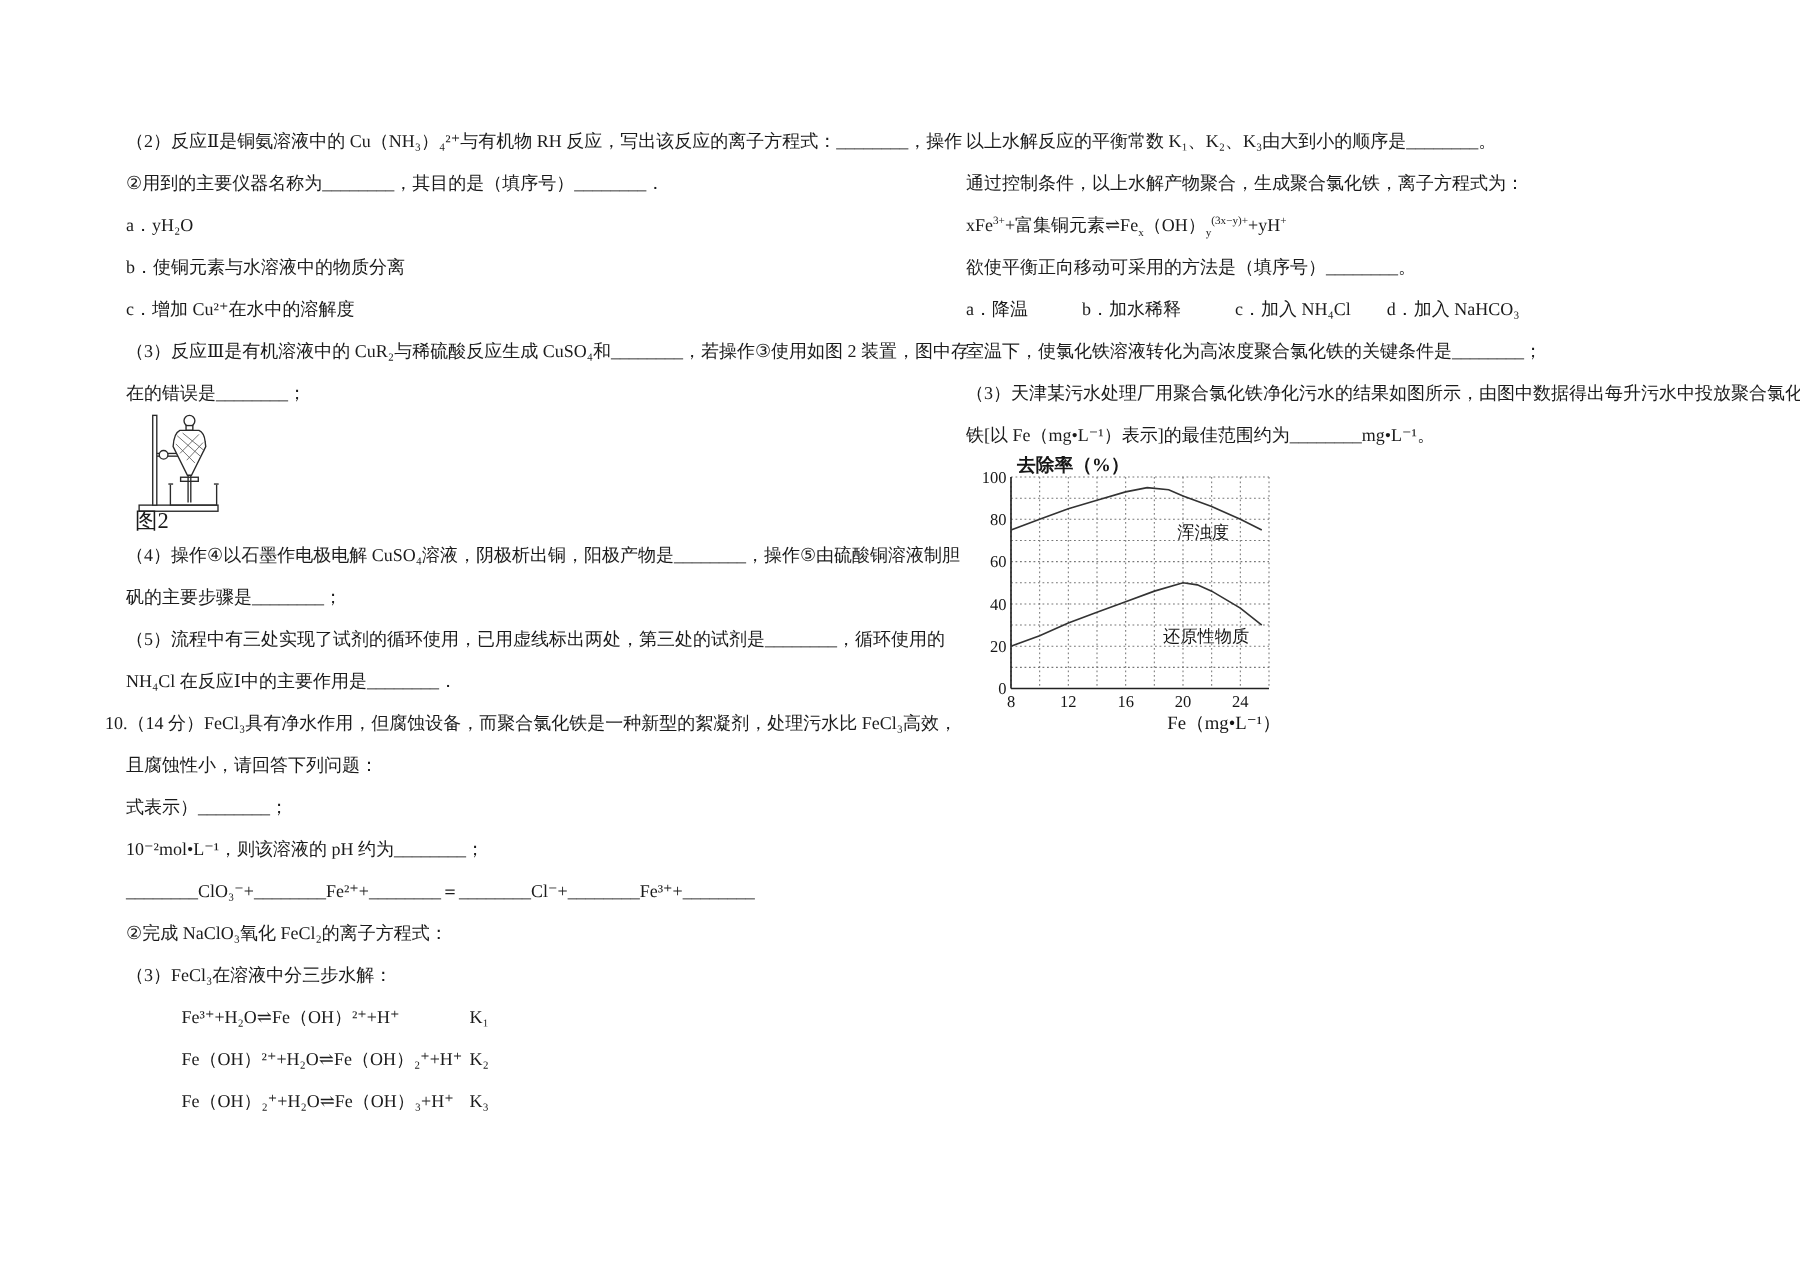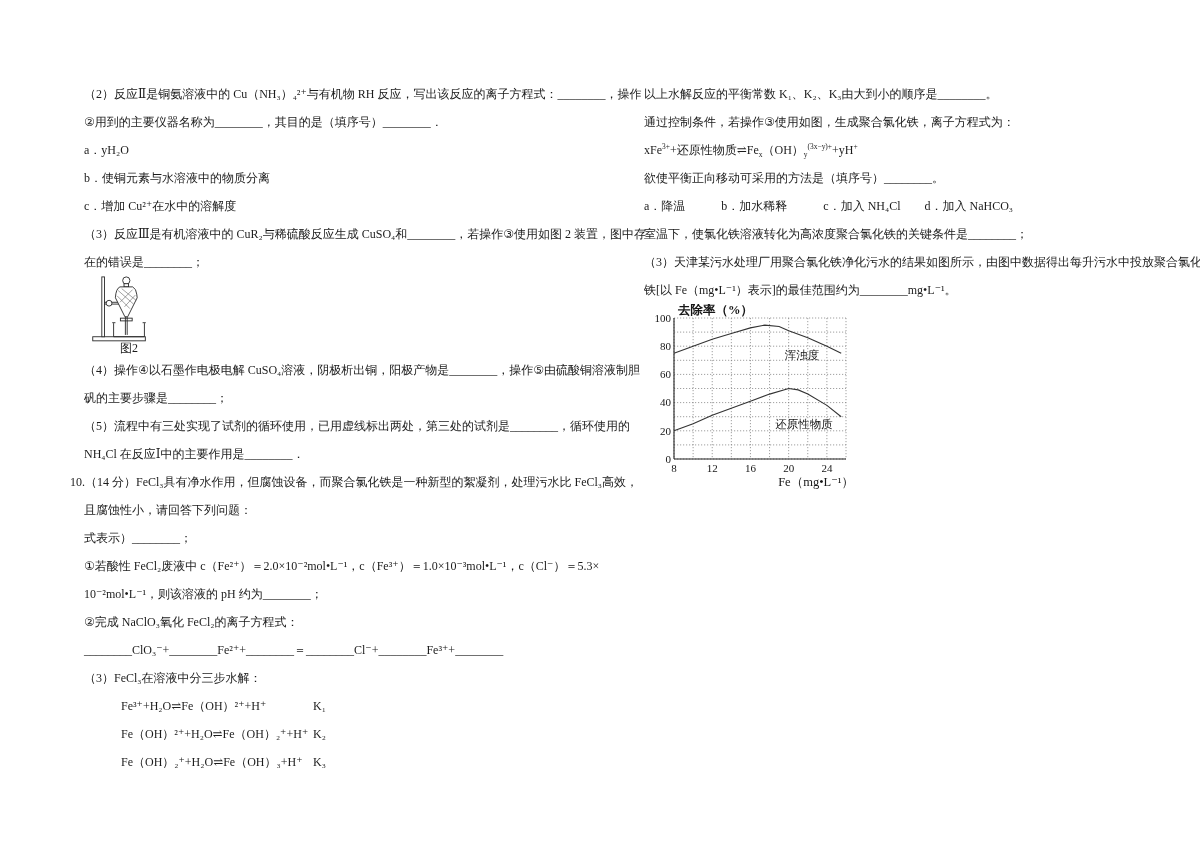--- a/index.html
+++ b/index.html
@@ -11,21 +11,21 @@
   }
   .col{position:absolute;top:80px;width:545px;}
   #left-col{left:84px;}
   #right-col{left:644px;}
   .ln{height:28px;line-height:28px;white-space:nowrap;}
   .ln.q10{margin-left:-14px;}
   sub,sup{font-size:0.62em;line-height:0;}
   
   .figure2{height:80px;padding-left:6px;}
   .figure2 svg{display:block;}
-  .fig-label{width:78px;text-align:center;font-size:12px;line-height:12px;margin-top:-2px;}
+  .fig-label{width:78px;font-size:15px;line-height:12px;margin-top:-2px;}
   
   .hy{padding-left:37px;display:flex;}
   .hy .eq{display:inline-block;min-width:192px;}
   
   #chart{margin-top:0px;margin-left:4px;height:192px;}
 </style>
 </head>
 <body>
 
 <div class="col" id="left-col">
@@ -75,46 +75,45 @@
     <div class="fig-label">图2</div>
   </div>
 
   <div class="ln">（4）操作④以石墨作电极电解 CuSO₄溶液，阴极析出铜，阳极产物是________，操作⑤由硫酸铜溶液制胆</div>
   <div class="ln">矾的主要步骤是________；</div>
   <div class="ln">（5）流程中有三处实现了试剂的循环使用，已用虚线标出两处，第三处的试剂是________，循环使用的</div>
   <div class="ln">NH₄Cl 在反应Ⅰ中的主要作用是________．</div>
   <div class="ln q10">10.（14 分）FeCl₃具有净水作用，但腐蚀设备，而聚合氯化铁是一种新型的絮凝剂，处理污水比 FeCl₃高效，</div>
   <div class="ln">且腐蚀性小，请回答下列问题：</div>
   <div class="ln">式表示）________；</div>
-  <div class="ln">①若酸性 FeCl₂废液中 c（Fe²⁺）＝2.0×10⁻²mol•L⁻¹，c（Fe³⁺）＝1.0×10⁻³mol•L⁻¹，c（Cl⁻）＝5.3×</div>
   <div class="ln">10⁻²mol•L⁻¹，则该溶液的 pH 约为________；</div>
+  <div class="ln">________ClO₃⁻+________Fe²⁺+________＝________Cl⁻+________Fe³⁺+________</div>
   <div class="ln">②完成 NaClO₃氧化 FeCl₂的离子方程式：</div>
-  <div class="ln">________ClO₃⁻+________Fe²⁺+________＝________Cl⁻+________Fe³⁺+________</div>
   <div class="ln">（3）FeCl₃在溶液中分三步水解：</div>
 
   <div class="ln hy">
     <span class="eq">Fe³⁺+H₂O⇌Fe（OH）²⁺+H⁺</span>
     <span>K₁</span>
   </div>
   <div class="ln hy">
     <span class="eq">Fe（OH）²⁺+H₂O⇌Fe（OH）₂⁺+H⁺</span>
     <span>K₂</span>
   </div>
   <div class="ln hy">
     <span class="eq">Fe（OH）₂⁺+H₂O⇌Fe（OH）₃+H⁺</span>
     <span>K₃</span>
   </div>
 </div>
 
 <div class="col" id="right-col">
   <div class="ln">以上水解反应的平衡常数 K₁、K₂、K₃由大到小的顺序是________。</div>
-  <div class="ln">通过控制条件，若操作③使用如图，生成聚合氯化铁，离子方程式为：</div>
+  <div class="ln">通过控制条件，以上水解产物聚合，生成聚合氯化铁，离子方程式为：</div>
 
   <div class="ln">
-    <span>xFe</span><sup>3+</sup><span>+还原性物质⇌Fe</span><sub>x</sub><span>（OH）</span><sub>y</sub><sup>(3x−y)+</sup><span>+yH</span><sup>+</sup>
+    <span>xFe</span><sup>3+</sup><span>+富集铜元素⇌Fe</span><sub>x</sub><span>（OH）</span><sub>y</sub><sup>(3x−y)+</sup><span>+yH</span><sup>+</sup>
   </div>
 
   <div class="ln">欲使平衡正向移动可采用的方法是（填序号）________。</div>
   <div class="ln">a．降温　　　b．加水稀释　　　c．加入 NH₄Cl　　d．加入 NaHCO₃</div>
   <div class="ln">室温下，使氯化铁溶液转化为高浓度聚合氯化铁的关键条件是________；</div>
   <div class="ln">（3）天津某污水处理厂用聚合氯化铁净化污水的结果如图所示，由图中数据得出每升污水中投放聚合氯化</div>
   <div class="ln">铁[以 Fe（mg•L⁻¹）表示]的最佳范围约为________mg•L⁻¹。</div>
 
   <div id="chart"><svg width="212" height="192">
         <line x1="26" y1="14" x2="26" y2="155" stroke="#777" stroke-width="0.7" stroke-dasharray="1.2,1.8"></line>

